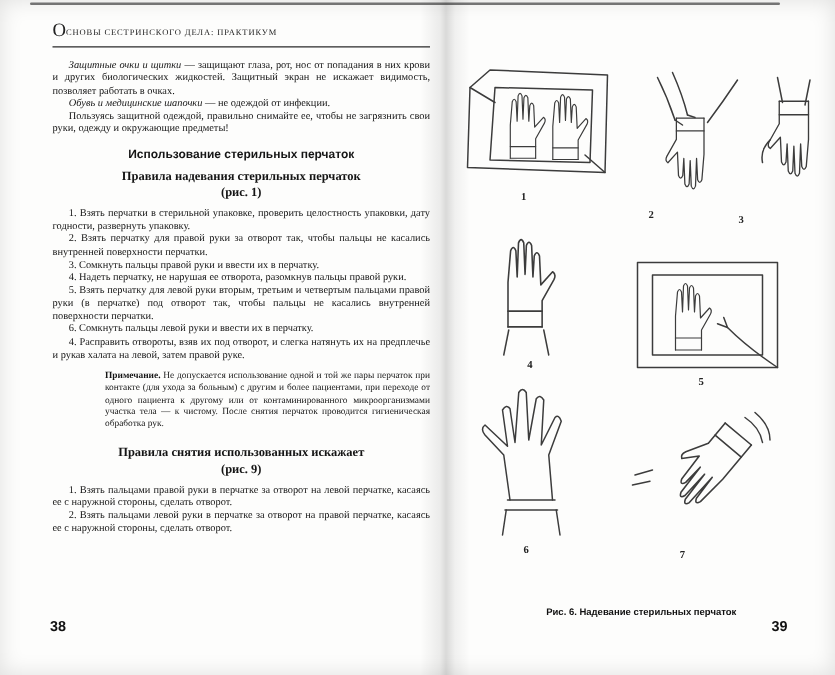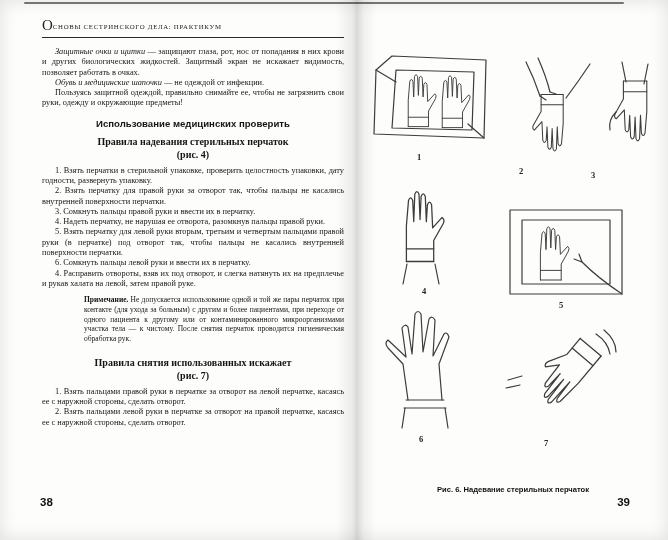--- a/index.html
+++ b/index.html
@@ -48,42 +48,42 @@
   <div class="page page-left">
     <div class="page-header">
       <span class="drop-initial">О</span><span class="running-title">СНОВЫ СЕСТРИНСКОГО ДЕЛА: ПРАКТИКУМ</span>
     </div>
     <div class="header-rule"></div>
 
     <p class="body-par"><span class="ital">Защитные очки и щитки</span><span> — защищают глаза, рот, нос от попадания в них крови и других биологических жидкостей. Защитный экран не искажает видимость, позволяет работать в очках.</span></p>
     <p class="body-par"><span class="ital">Обувь и медицинские шапочки</span><span> — не одеждой от инфекции.</span></p>
     <p class="body-par"><span>Пользуясь защитной одеждой, правильно снимайте ее, чтобы не загрязнить свои руки, одежду и окружающие предметы!</span></p>
 
-    <div class="h-main">Использование медицинских проверить</div>
+    <div class="h-main">Использование стерильных перчаток</div>
 
     <div class="h-sub">
       <span class="sub-line">Правила надевания стерильных перчаток</span>
-      <span class="sub-line">(рис. 4)</span>
+      <span class="sub-line">(рис. 1)</span>
     </div>
 
     <p class="step">1. Взять перчатки в стерильной упаковке, проверить целостность упаковки, дату годности, развернуть упаковку.</p>
     <p class="step">2. Взять перчатку для правой руки за отворот так, чтобы пальцы не касались внутренней поверхности перчатки.</p>
     <p class="step">3. Сомкнуть пальцы правой руки и ввести их в перчатку.</p>
     <p class="step">4. Надеть перчатку, не нарушая ее отворота, разомкнув пальцы правой руки.</p>
     <p class="step">5. Взять перчатку для левой руки вторым, третьим и четвертым пальцами правой руки (в перчатке) под отворот так, чтобы пальцы не касались внутренней поверхности перчатки.</p>
     <p class="step">6. Сомкнуть пальцы левой руки и ввести их в перчатку.</p>
     <p class="step">4. Расправить отвороты, взяв их под отворот, и слегка натянуть их на предплечье и рукав халата на левой, затем правой руке.</p>
 
     <div class="note">
       <span class="note-label">Примечание.</span><span> Не допускается использование одной и той же пары перчаток при контакте (для ухода за больным) с другим и более пациентами, при переходе от одного пациента к другому или от контаминированного микроорганизмами участка тела — к чистому. После снятия перчаток проводится гигиеническая обработка рук.</span>
     </div>
 
     <div class="h-sub" style="margin-top:12px;">
       <span class="sub-line">Правила снятия использованных искажает</span>
-      <span class="sub-line">(рис. 7)</span>
+      <span class="sub-line">(рис. 9)</span>
     </div>
 
     <p class="step">1. Взять пальцами правой руки в перчатке за отворот на левой перчатке, касаясь ее с наружной стороны, сделать отворот.</p>
     <p class="step">2. Взять пальцами левой руки в перчатке за отворот на правой перчатке, касаясь ее с наружной стороны, сделать отворот.</p>
 
     <div class="page-num page-num-left">38</div>
   </div>
 
   <div class="page page-right">
 

